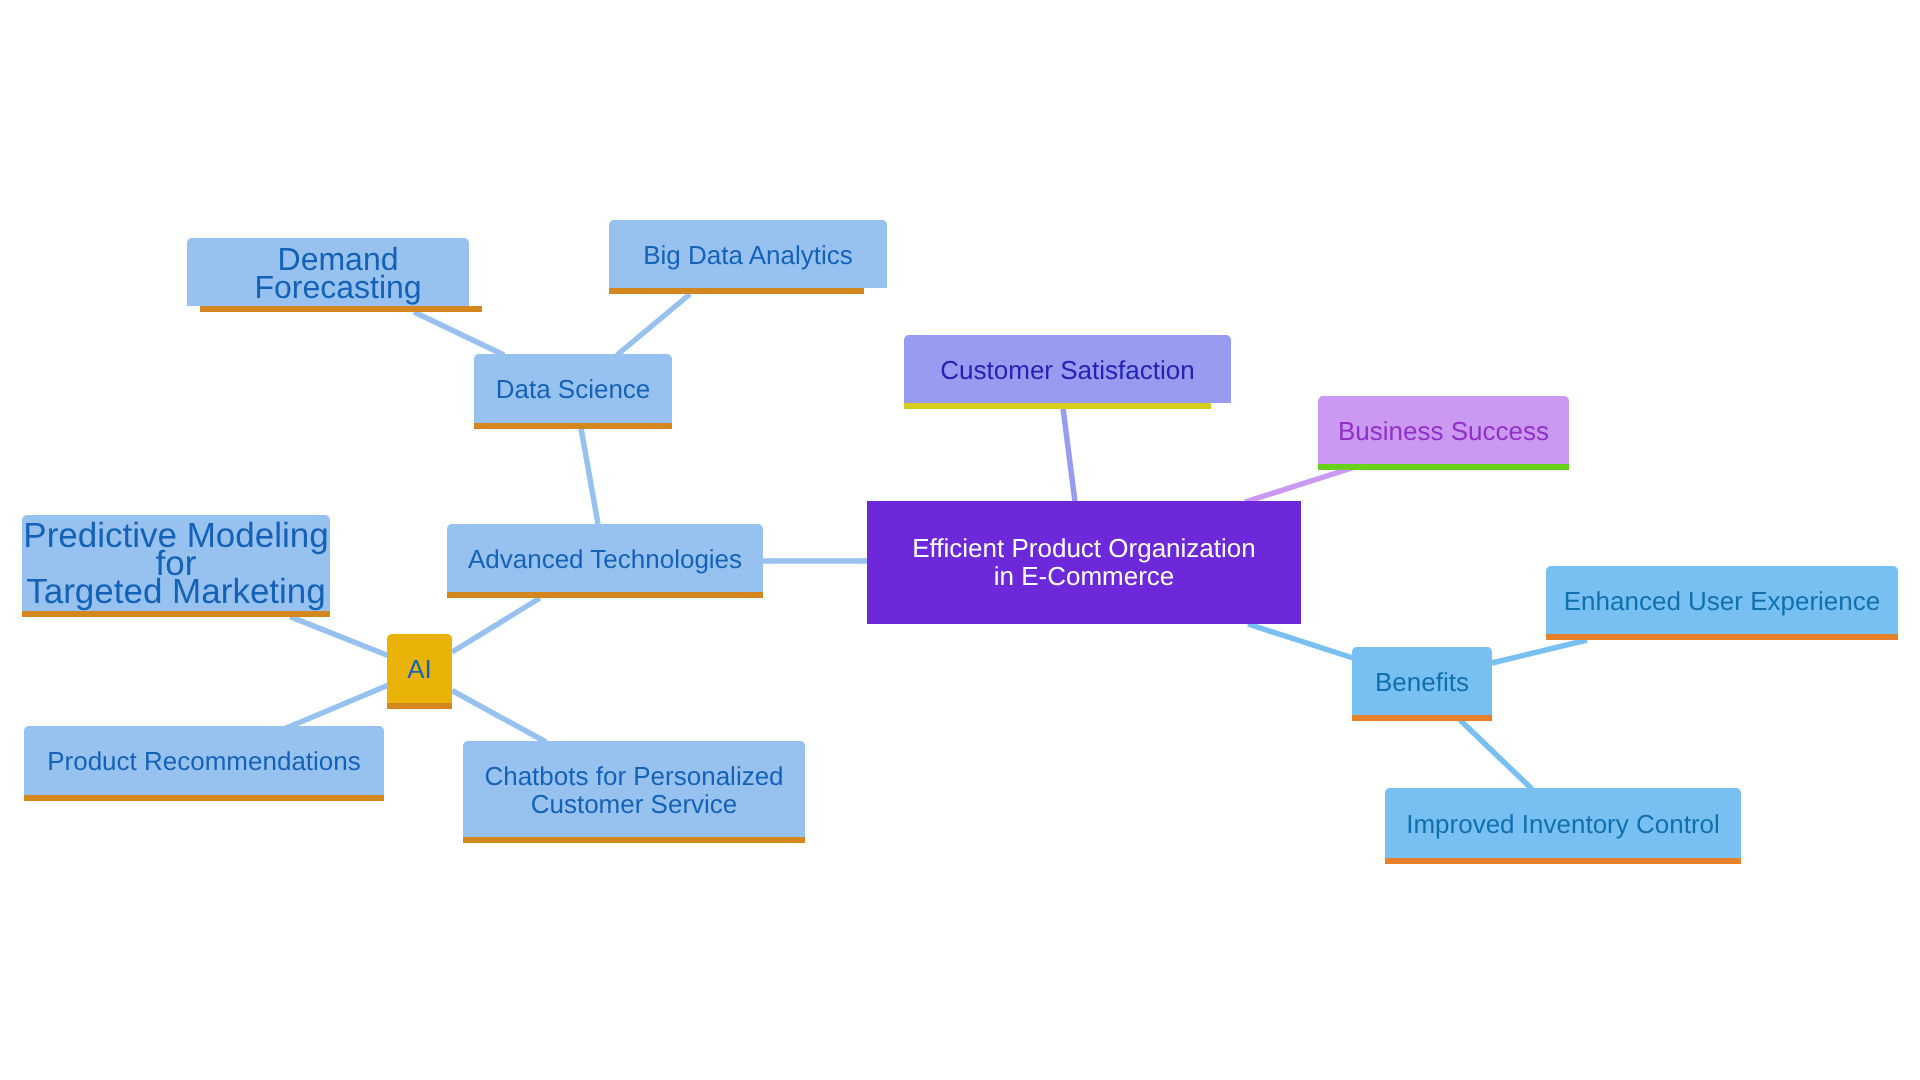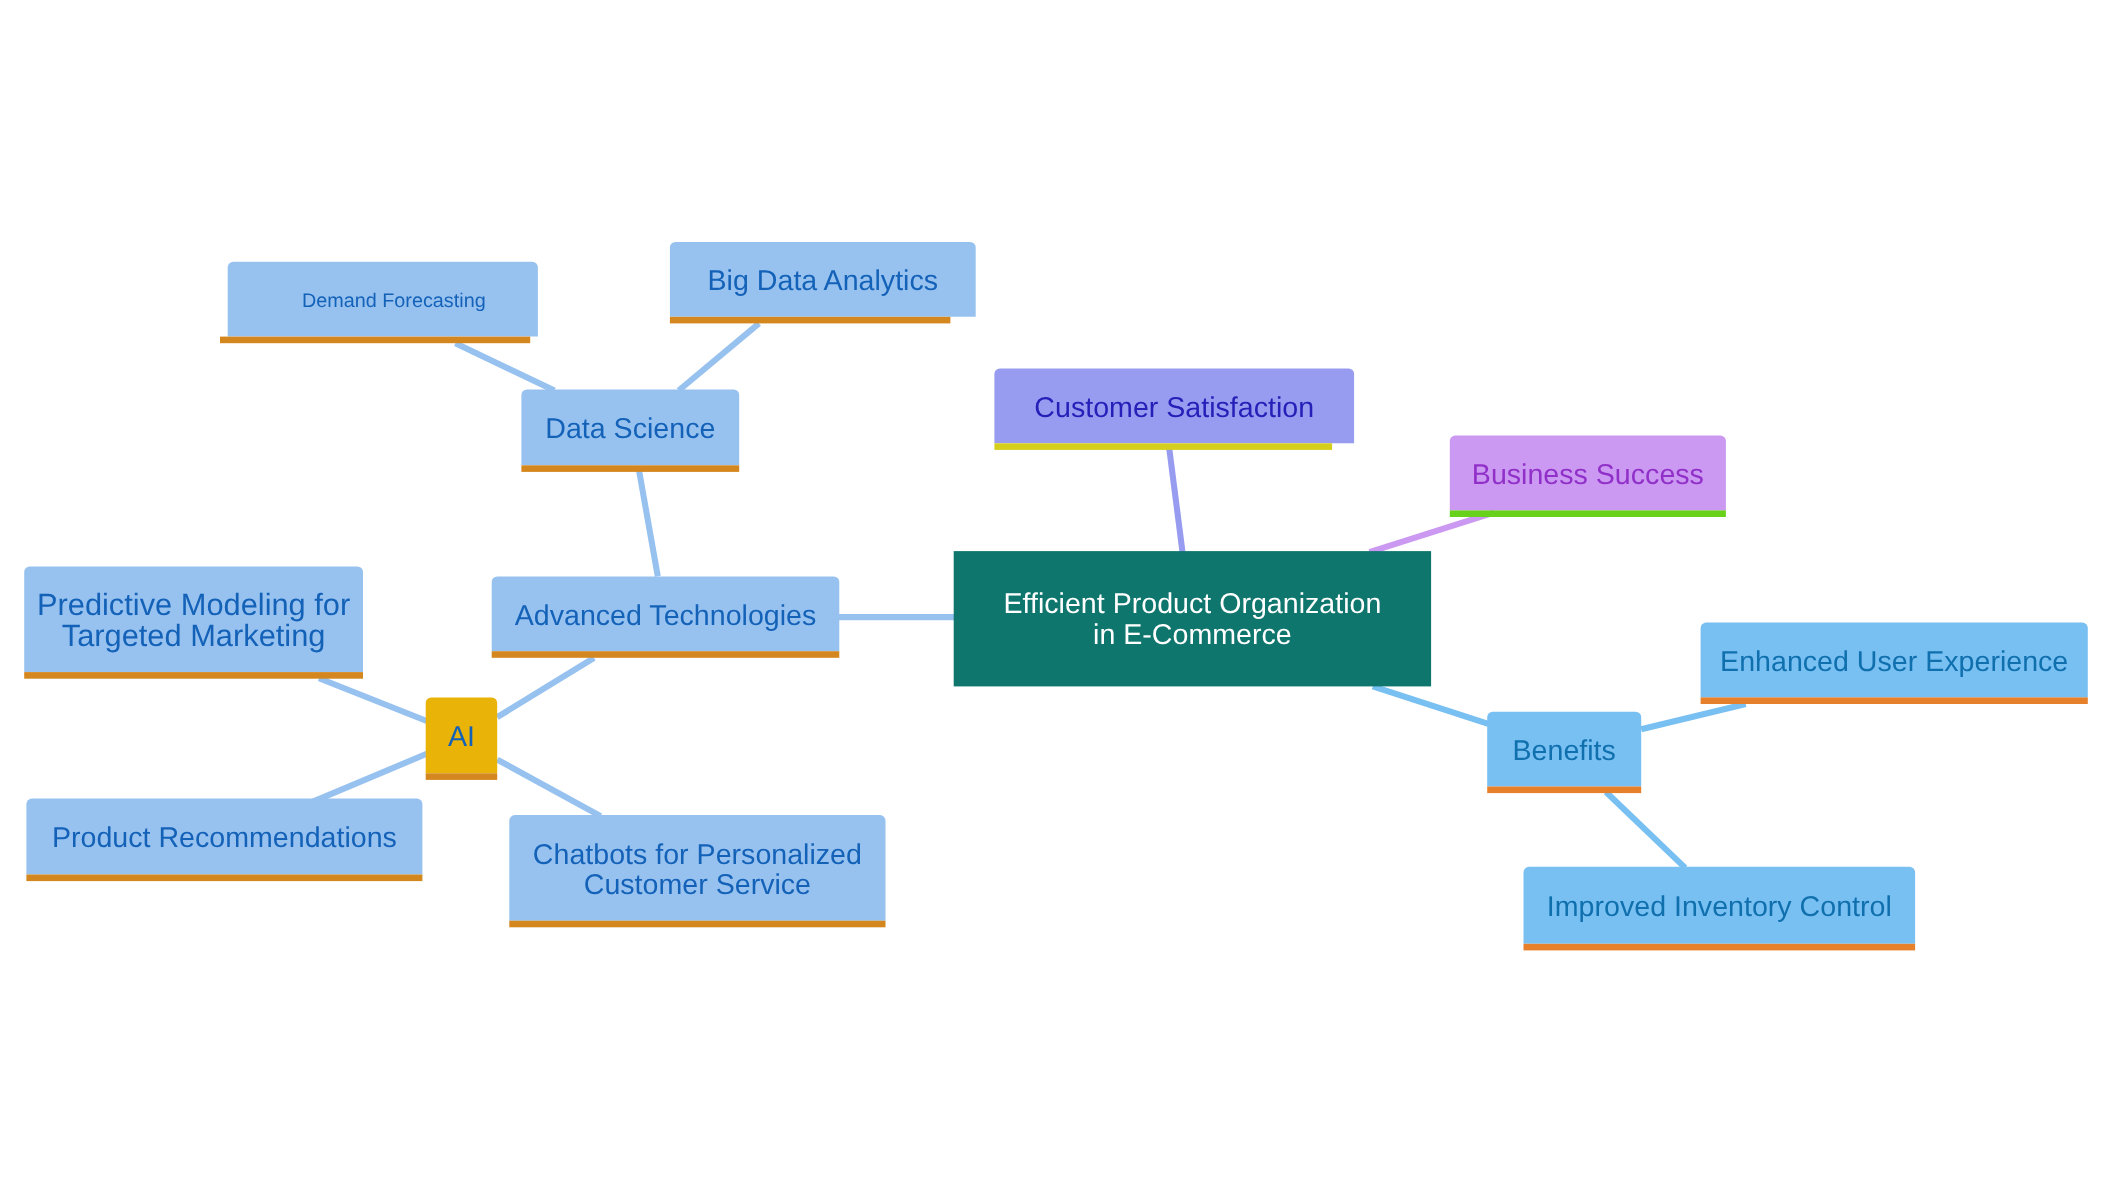--- a/index.html
+++ b/index.html
@@ -30,41 +30,41 @@
     <line class="edge" x1="414" y1="312" x2="504" y2="355" stroke="#97c2f0"></line>
     <line class="edge" x1="690" y1="294" x2="617" y2="355" stroke="#97c2f0"></line>
     <line class="edge" x1="388.5" y1="655.7" x2="290" y2="616.6" stroke="#97c2f0"></line>
     <line class="edge" x1="388.5" y1="685" x2="284" y2="729" stroke="#97c2f0"></line>
     <line class="edge" x1="452" y1="690.5" x2="546" y2="742" stroke="#97c2f0"></line>
     <line class="edge" x1="1492" y1="663" x2="1587" y2="640" stroke="#78bff2"></line>
     <line class="edge" x1="1460" y1="720" x2="1532" y2="789" stroke="#78bff2"></line>
   </svg>
 
   <div id="node-layer">
-    <div class="node node-root" style="left:867px;top:501px;width:434px;height:123px;background:#0f766e;color:#ffffff;font-size:26px;border-radius:0;">
+    <div class="node node-root" style="left:867px;top:501px;width:434px;height:123px;background:#6d28d9;color:#ffffff;font-size:26px;border-radius:0;">
       <span class="label" style="line-height:28px;top:-0.5px;">Efficient Product Organization
 in E-Commerce</span>
     </div>
-    <div class="node node-left" style="left:207px;top:238px;width:282px;height:68px;background:#97c2f0;color:#1462b8;font-size:18px;border-radius:5px 5px 0 0;padding-left:20px;">
+    <div class="node node-left" style="left:187px;top:238px;width:282px;height:68px;background:#97c2f0;color:#1462b8;font-size:32px;border-radius:5px 5px 0 0;padding-left:20px;">
       <span class="label">Demand Forecasting</span>
     </div>
     <div class="underline" style="left:200px;top:306px;width:282px;background:#d4871f;"></div>
     <div class="node node-left" style="left:609px;top:220px;width:278px;height:68px;background:#97c2f0;color:#1462b8;font-size:26px;border-radius:5px 5px 0 0;">
       <span class="label">Big Data Analytics</span>
     </div>
     <div class="underline" style="left:609px;top:288px;width:255px;background:#d4871f;"></div>
     <div class="node node-left" style="left:474px;top:354px;width:198px;height:69px;background:#97c2f0;color:#1462b8;font-size:26px;border-radius:5px 5px 0 0;justify-content:center;">
       <span class="label">Data Science</span>
     </div>
     <div class="underline" style="left:474px;top:423px;width:198px;background:#d4871f;"></div>
     <div class="node node-left" style="left:447px;top:524px;width:316px;height:68px;background:#97c2f0;color:#1462b8;font-size:26px;border-radius:5px 5px 0 0;">
       <span class="label">Advanced Technologies</span>
     </div>
     <div class="underline" style="left:447px;top:592px;width:316px;background:#d4871f;"></div>
-    <div class="node node-left" style="left:22px;top:515px;width:308px;height:96px;background:#97c2f0;color:#1462b8;font-size:28px;border-radius:5px 5px 0 0;">
+    <div class="node node-left" style="left:22px;top:515px;width:308px;height:96px;background:#97c2f0;color:#1462b8;font-size:35px;border-radius:5px 5px 0 0;">
       <span class="label">Predictive Modeling for
 Targeted Marketing</span>
     </div>
     <div class="underline" style="left:22px;top:611px;width:308px;background:#d4871f;"></div>
     <div class="node node-left" style="left:387px;top:634px;width:65px;height:69px;background:#eab308;color:#1462b8;font-size:26px;border-radius:5px 5px 0 0;text-align:right;">
       <span class="label">AI</span>
     </div>
     <div class="underline" style="left:387px;top:703px;width:65px;background:#d4871f;"></div>
     <div class="node node-left" style="left:24px;top:726px;width:360px;height:69px;background:#97c2f0;color:#1462b8;font-size:26px;border-radius:5px 5px 0 0;">
       <span class="label">Product Recommendations</span>

